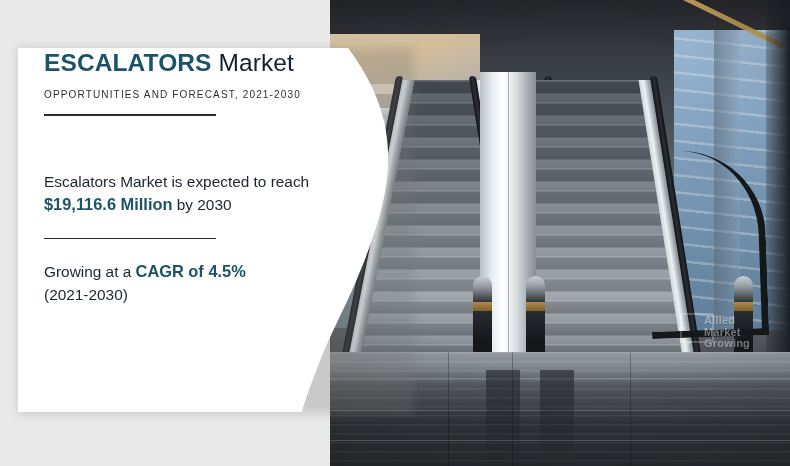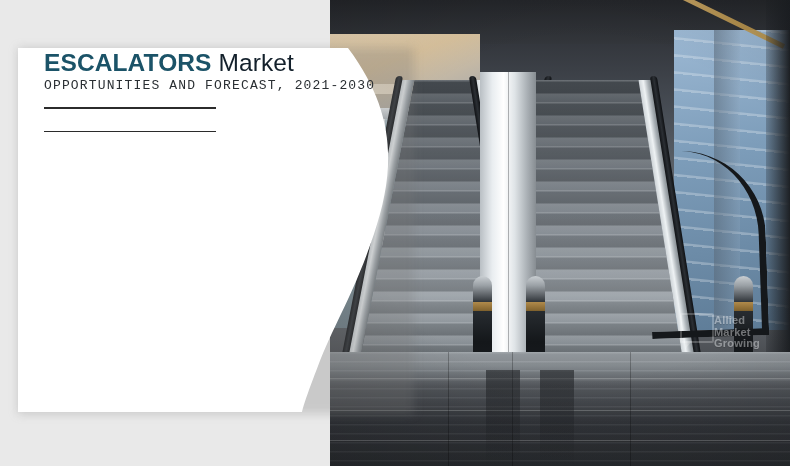--- a/index.html
+++ b/index.html
@@ -331,21 +331,21 @@
     border: 2px solid rgba(255,255,255,.55);
     border-radius: 2px;
   }
   .watermark .wm-bubble::after {
     content: "";
     position: absolute;
     left: 4px; bottom: -7px;
     border-left: 6px solid rgba(255,255,255,.55);
     border-bottom: 7px solid transparent;
   }
-  .watermark .wm-line { padding-left: 32px; }
+  .watermark .wm-line { padding-left: 22px; }
 
   
   .panel-shadow {
     position: absolute;
     left: 18px; top: 48px;
     width: 396px; height: 366px;
     background: rgba(120,120,120,.28);
     filter: blur(5px);
   }
   .panel {
@@ -378,25 +378,25 @@
     font-weight: 700;
     color: #1b5368;
     margin-top: 32px;
   }
   .headline .hl-rest {
     font-weight: 400;
     color: #13202b;
   }
 
   .subhead {
-    font-size: 13px;
+    margin-top: 11px;
+    font-size: 10px;
     letter-spacing: 1.15px;
     color: #2a2f33;
     white-space: nowrap;
-    font-family: Liberation Mono, monospace;
   }
 
   .rule {
     margin-top: 14px;
     width: 172px;
     height: 1.6px;
     background: #2b2b2b;
   }
 
   .stat-block {
@@ -515,19 +515,21 @@
   <div class="panel"></div>
 
   <div class="content">
 
     <h1 class="headline"><span class="hl-strong">ESCALATORS</span><span class="hl-rest"> Market</span></h1>
 
     <div class="subhead">OPPORTUNITIES AND FORECAST, 2021-2030</div>
 
     <div class="rule"></div>
 
+    <div class="stat-block"><span>Escalators Market is expected to reach</span><br><span class="stat-value">$19,116.6 Million</span><span> by 2030</span></div>
 
     <div class="rule-2"></div>
 
+    <div class="cagr-block"><span>Growing at a </span><span class="cagr-value">CAGR of 4.5%</span><br><span>(2021-2030)</span></div>
 
   </div>
 
 </div>
 
 </body></html>

